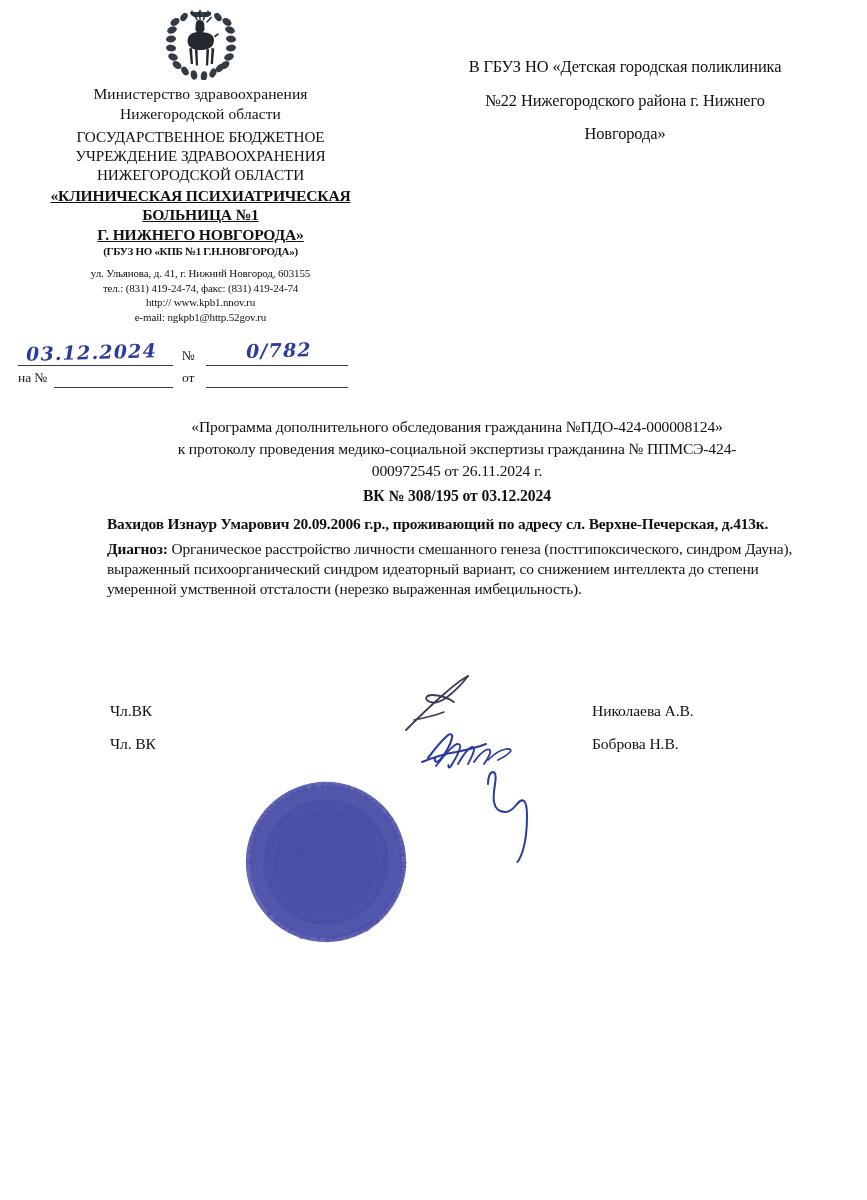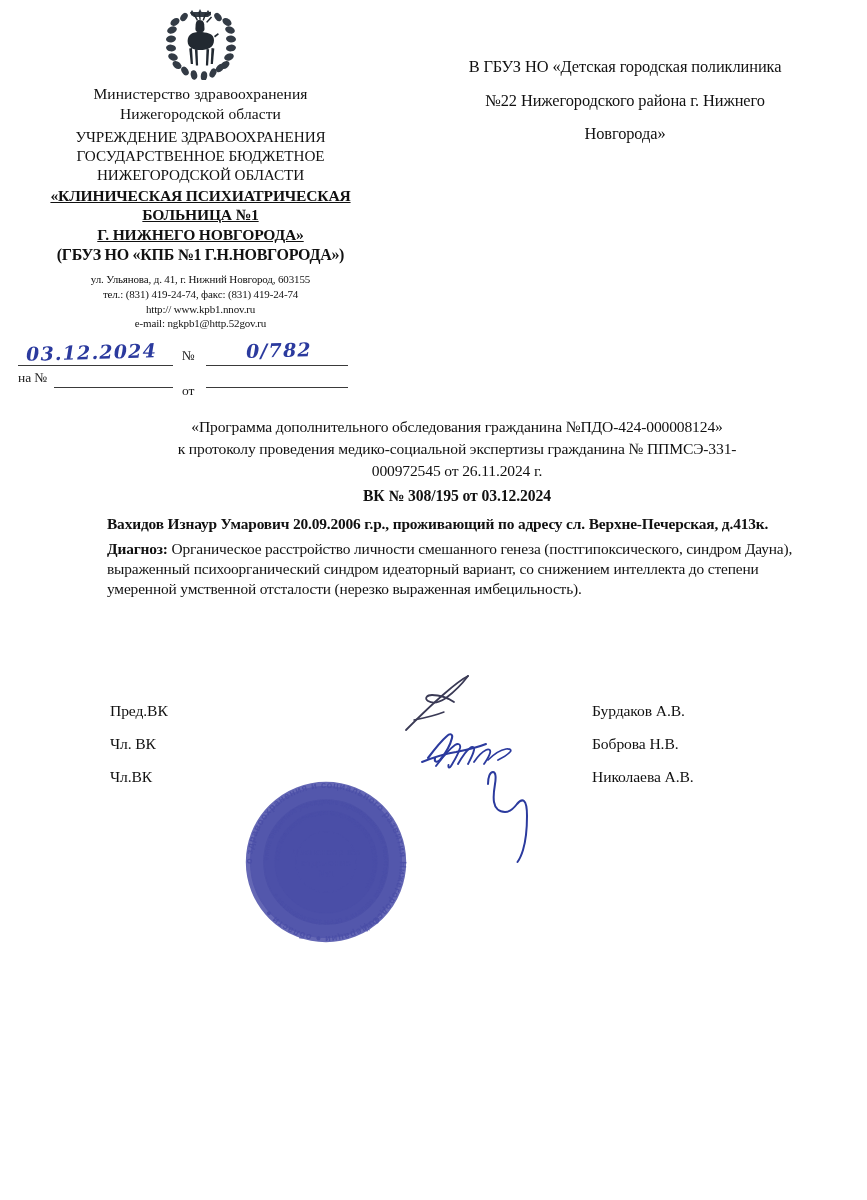--- a/index.html
+++ b/index.html
@@ -50,21 +50,21 @@
   }
   .lh-name {
     font-size: 15.6px;
     font-weight: bold;
     line-height: 1.27;
     margin-top: 2px;
     letter-spacing: -0.2px;
     text-decoration: underline;
   }
   .lh-abbr {
-    font-size: 16px;
+    font-size: 11px;
     font-weight: bold;
     line-height: 1.25;
     letter-spacing: -0.3px;
   }
   .lh-contacts {
     font-size: 11px;
     line-height: 1.34;
     margin-top: 7px;
     letter-spacing: -0.15px;
   }
@@ -263,22 +263,22 @@
         <path d="M65 28 l4 -3 0.8 1.4 -3.8 3.2 z"></path>
       </g>
     </svg>
 
     <div class="lh-ministry">
       <div>Министерство здравоохранения</div>
       <div>Нижегородской области</div>
     </div>
 
     <div class="lh-org">
+      <div>ГОСУДАРСТВЕННОЕ БЮДЖЕТНОЕ</div>
       <div>УЧРЕЖДЕНИЕ ЗДРАВООХРАНЕНИЯ</div>
-      <div>ГОСУДАРСТВЕННОЕ БЮДЖЕТНОЕ</div>
       <div>НИЖЕГОРОДСКОЙ ОБЛАСТИ</div>
     </div>
 
     <div class="lh-name">
       <div>«КЛИНИЧЕСКАЯ ПСИХИАТРИЧЕСКАЯ</div>
       <div>БОЛЬНИЦА №1</div>
       <div>Г. НИЖНЕГО НОВГОРОДА»</div>
     </div>
 
     <div class="lh-abbr">(ГБУЗ НО «КПБ №1 Г.Н.НОВГОРОДА»)</div>
@@ -299,59 +299,55 @@
 
       <div class="ref-label" style="left:164px; top:3px;">№</div>
       <div class="ref-rule" style="left:188px; top:20px; width:142px;"></div>
       <div class="hand" style="left: 228px; top: -6px; color: rgb(43, 58, 158);">0/782</div>
     </div>
 
     <div class="ref-row r2">
       <div class="ref-label" style="left:0px; top:3px;">на №</div>
       <div class="ref-rule" style="left:36px; top:20px; width:119px;"></div>
 
-      <div class="ref-label" style="left:164px; top:3px;margin-top:13px;">от</div>
+      <div class="ref-label" style="left:164px; top:3px;">от</div>
       <div class="ref-rule" style="left:188px; top:20px; width:142px;"></div>
     </div>
   </div>
 
   <div class="addressee">
     <div>В ГБУЗ НО «Детская городская поликлиника</div>
     <div>№22 Нижегородского района г. Нижнего</div>
     <div>Новгорода»</div>
   </div>
 
   <div class="body-block">
 
     <div class="doc-title">
       <div>«Программа дополнительного обследования гражданина №ПДО-424-000008124»</div>
-      <div>к протоколу проведения медико-социальной экспертизы гражданина № ППМСЭ-331-</div>
+      <div>к протоколу проведения медико-социальной экспертизы гражданина № ППМСЭ-424-</div>
       <div>000972545 от 26.11.2024 г.</div>
     </div>
 
     <div class="doc-subtitle">ВК № 308/195  от 03.12.2024</div>
 
     <div class="para b">Вахидов Изнаур Умарович 20.09.2006 г.р., проживающий по адресу сл. Верхне-Печерская, д.413к.</div>
 
 
     <div class="para tight"><span class="b">Диагноз:</span><span> Органическое расстройство личности смешанного генеза (постгипоксического, синдром Дауна), выраженный психоорганический синдром идеаторный вариант, со снижением интеллекта до степени умеренной умственной отсталости (нерезко выраженная имбецильность).</span></div>
   </div>
 
   <div class="sig-block">
     <div class="sig-row">
-      <span class="sig-role">Пред.ВК</span>
-      <span class="sig-person">Бурдаков А.В.</span>
+      <span class="sig-role">Чл.ВК</span>
+      <span class="sig-person">Николаева А.В.</span>
     </div>
     <div class="sig-row">
       <span class="sig-role">Чл. ВК</span>
       <span class="sig-person">Боброва Н.В.</span>
-    </div>
-    <div class="sig-row">
-      <span class="sig-role">Чл.ВК</span>
-      <span class="sig-person">Николаева А.В.</span>
     </div>
   </div>
 
   <svg class="signatures-layer" viewBox="0 0 220 210">
     <g fill="none" stroke="#2b3a9e" stroke-linecap="round" stroke-linejoin="round">
 
       <path d="M6 58 C18 46 30 34 44 22 C52 15 60 8 68 4" stroke="#3a3a55" stroke-width="1.8"></path>
       <path d="M68 4 C62 12 54 20 46 26 C40 30 33 32 28 29 C24 26.5 27 23 32 23
                C40 23 48 26 54 30" stroke="#3a3a55" stroke-width="1.8"></path>
       <path d="M14 48 C24 46 34 44 44 40" stroke="#3a3a55" stroke-width="1.4"></path>

